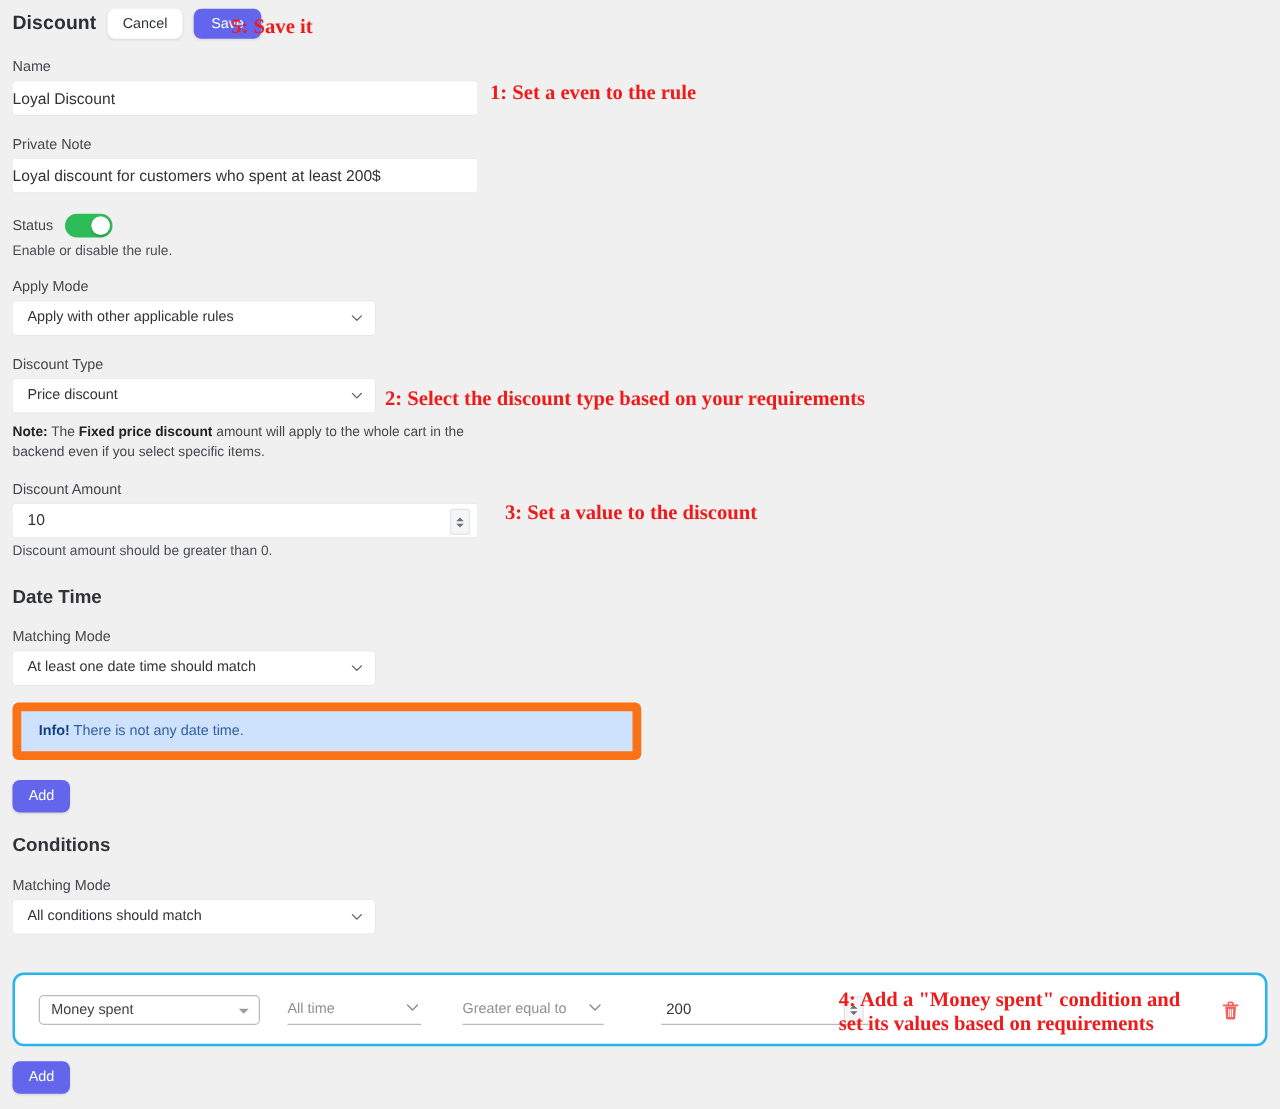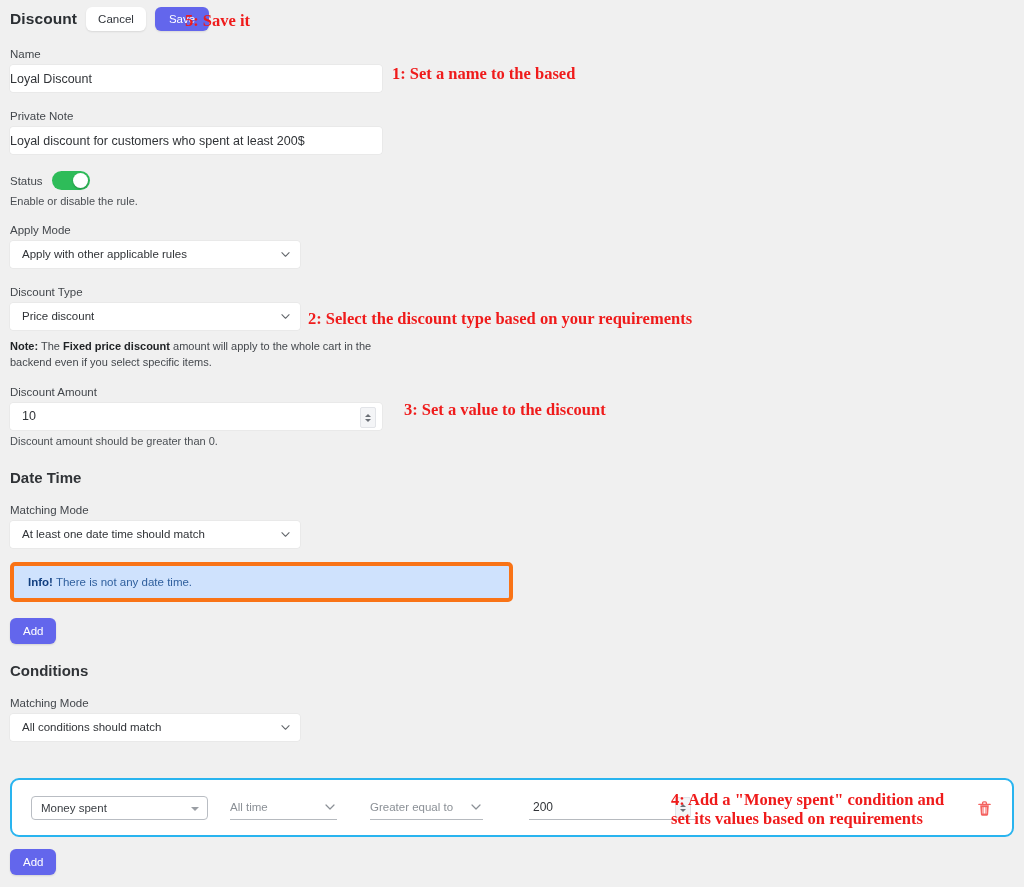--- a/index.html
+++ b/index.html
@@ -221,21 +221,21 @@
     color: #303337;
     margin-top: 22px;
     margin-bottom: 4px;
   }
 
   
   .alert-info {
     box-sizing: border-box;
     width: 503px;
     background: #cfe2fd;
-    border: 4px solid #f97316;
+    border: 7px solid #f97316;
     border-radius: 5px;
     padding: 10px 14px;
     font-size: 11.5px;
     color: #2f5f9d;
     margin-top: 14px;
   }
   .alert-info b { color: #123f80; }
 
   
   .btn-add {
@@ -491,19 +491,19 @@
         <path d="M6.4 8 v6 M8 8 v6 M9.6 8 v6" stroke="#ffffff" stroke-width="1" stroke-linecap="round"></path>
       </svg>
     </span>
   </div>
 
   
   <button class="btn-add" style="position:absolute; left:10px; top:849px; margin-top:0;">Add</button>
 
   
   <div class="anno" style="left:185px; top:11px;">5: Save it</div>
-  <div class="anno" style="left:392px; top:64px;">1: Set a name to the based</div>
+  <div class="anno" style="left:392px; top:64px;">1: Set a even to the rule</div>
   <div class="anno" style="left:308px; top:309px;">2: Select the discount type based on your requirements</div>
   <div class="anno" style="left:404px; top:400px;font-family:Liberation Serif, serif;">3: Set a value to the discount</div>
   <div class="anno" style="left:671px; top:790px;">4: Add a "Money spent" condition and
 set its values based on requirements</div>
 
 </div>
 
 </body></html>

